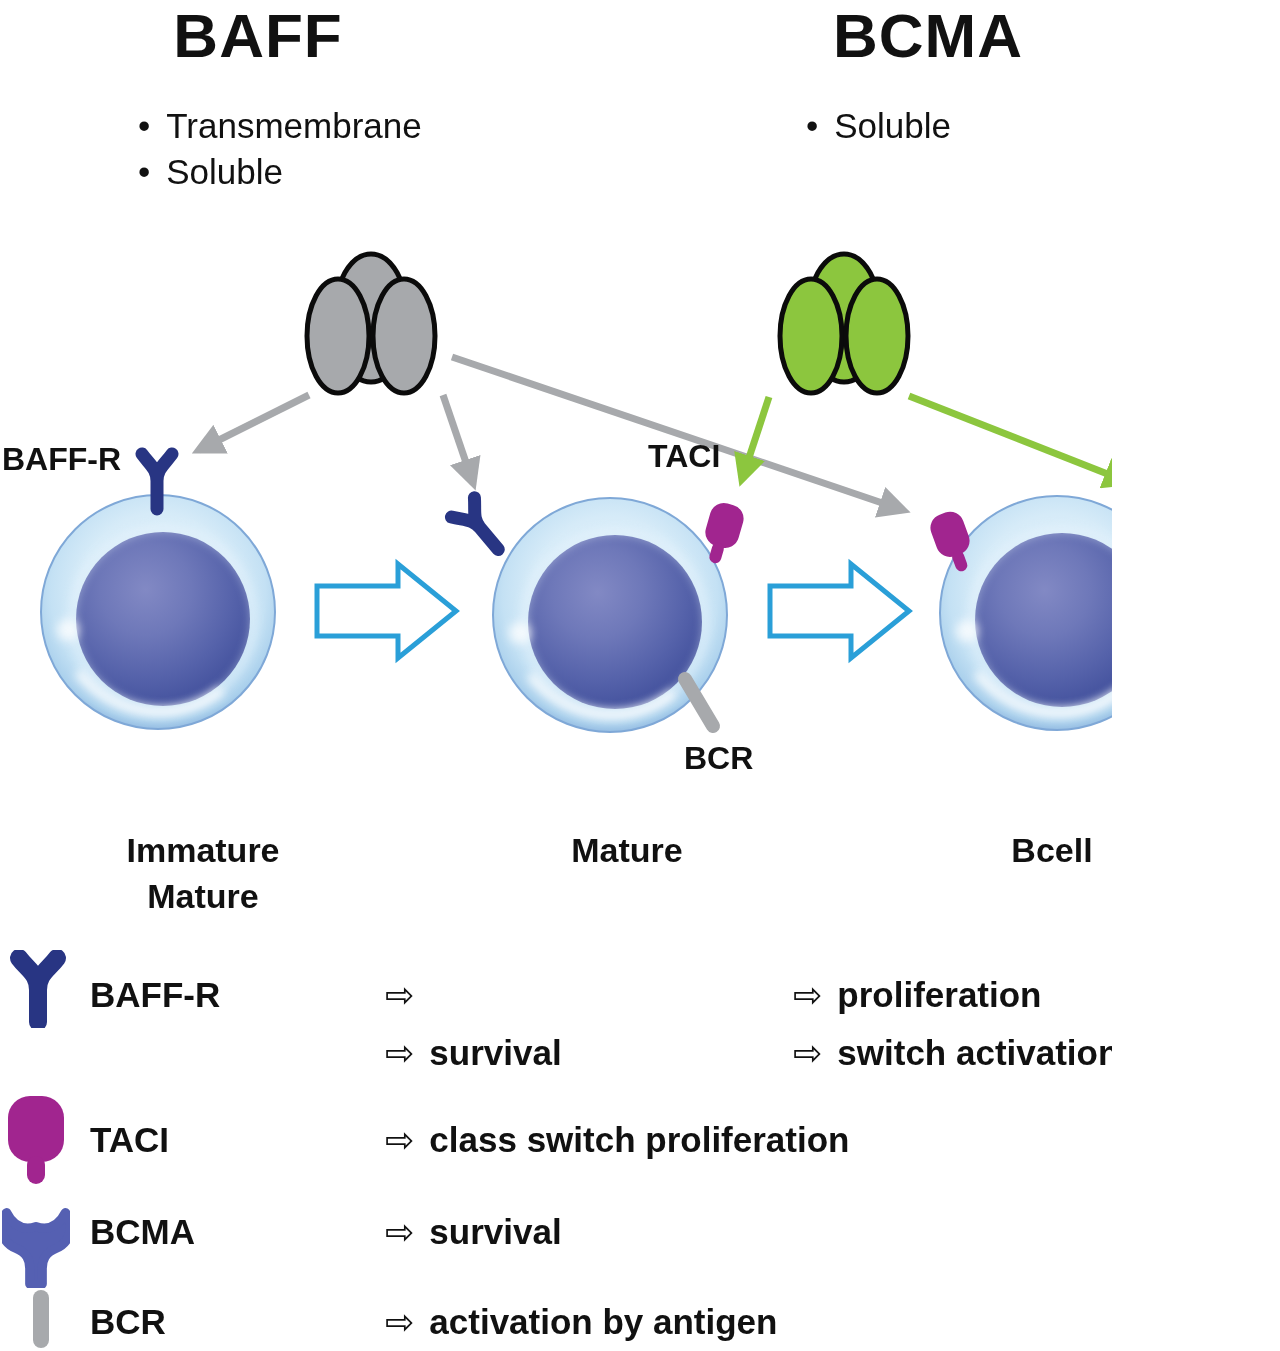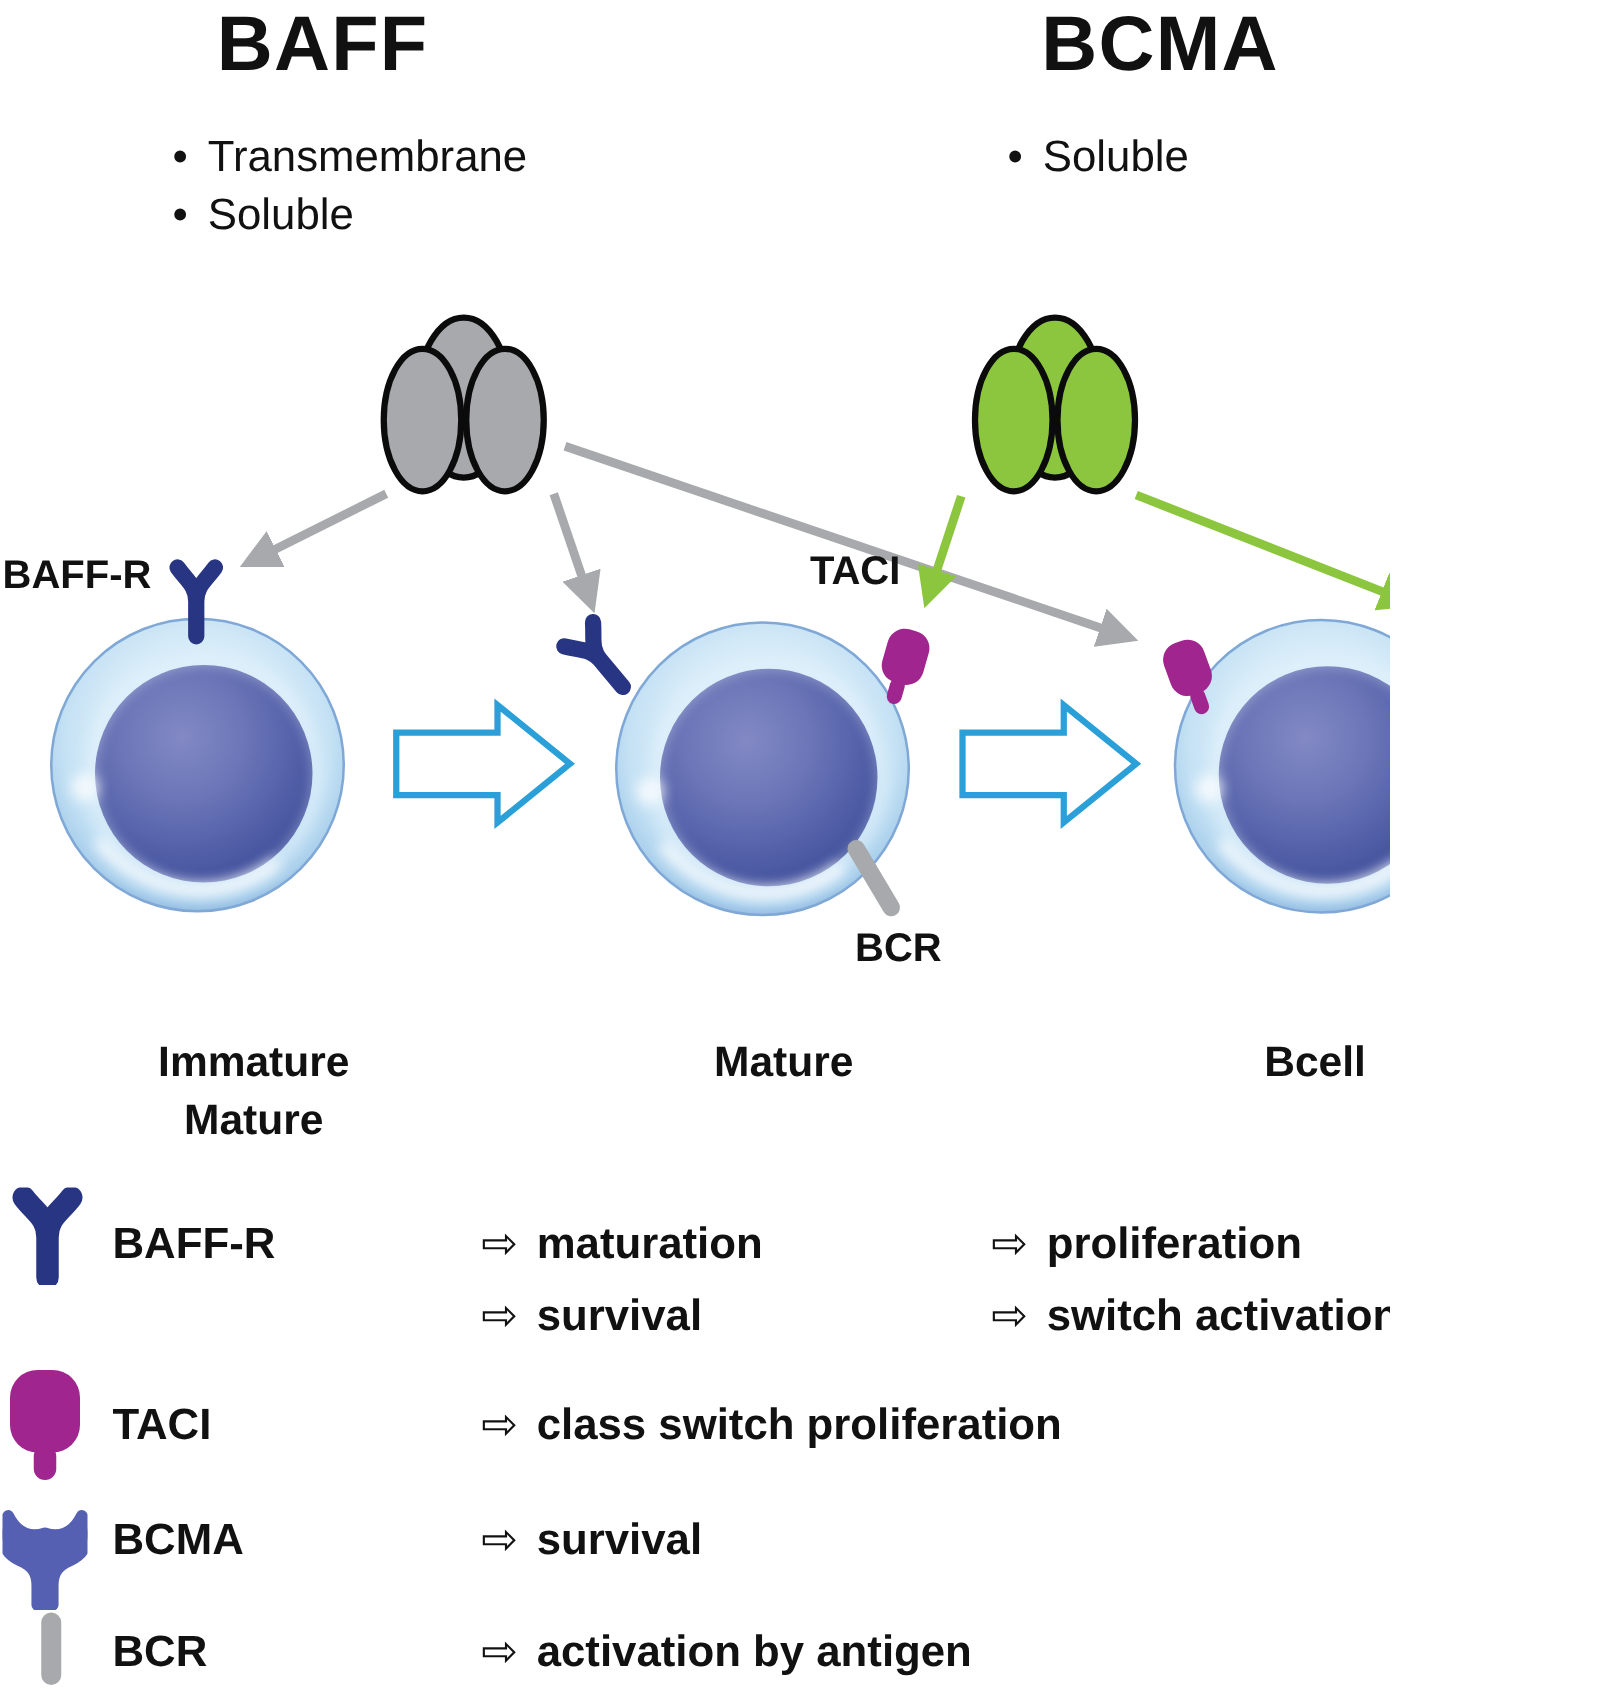--- a/index.html
+++ b/index.html
@@ -141,21 +141,20 @@
   <svg class="abs" style="left:2px;top:1192px;" width="68" height="96" viewBox="0 0 68 96">
     <path transform="translate(34,92) scale(1.55)" d="M-4,0 L-4,-10 C-4,-16 -6,-20 -13,-23 C-22,-27 -25,-37 -19,-46 C-15,-38 -9,-34 0,-37 C9,-34 15,-38 19,-46 C25,-37 22,-27 13,-23 C6,-20 4,-16 4,-10 L4,0 Z" fill="#5560b2" stroke="#5560b2" stroke-width="6" stroke-linejoin="round" stroke-linecap="round"></path>
   </svg>
   <svg class="abs" style="left:28px;top:1288px;" width="26" height="64" viewBox="0 0 26 64">
     <rect x="5" y="2" width="16" height="58" rx="8" fill="#a7a9ac"></rect>
   </svg>
 
   <div class="t lg" style="left:90px;top:975px;">BAFF-R</div>
   <div class="t lg fx" style="left:385px;top:975px;">
     <span class="fxArrow">⇨</span>
-    <span>maturation</span>
   </div>
   <div class="t lg fx" style="left:793px;top:975px;">
     <span class="fxArrow">⇨</span>
     <span>proliferation</span>
   </div>
   <div class="t lg fx" style="left:385px;top:1033px;">
     <span class="fxArrow">⇨</span>
     <span>survival</span>
   </div>
   <div class="t lg fx" style="left:793px;top:1033px;">

